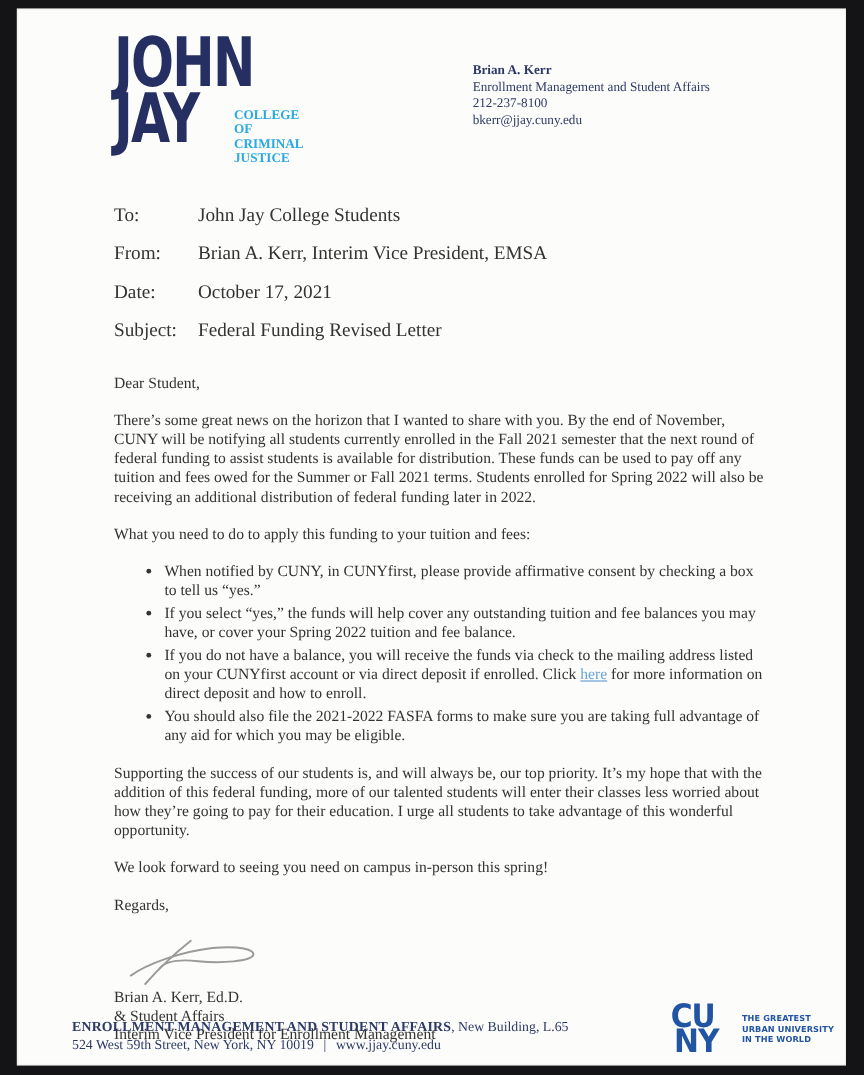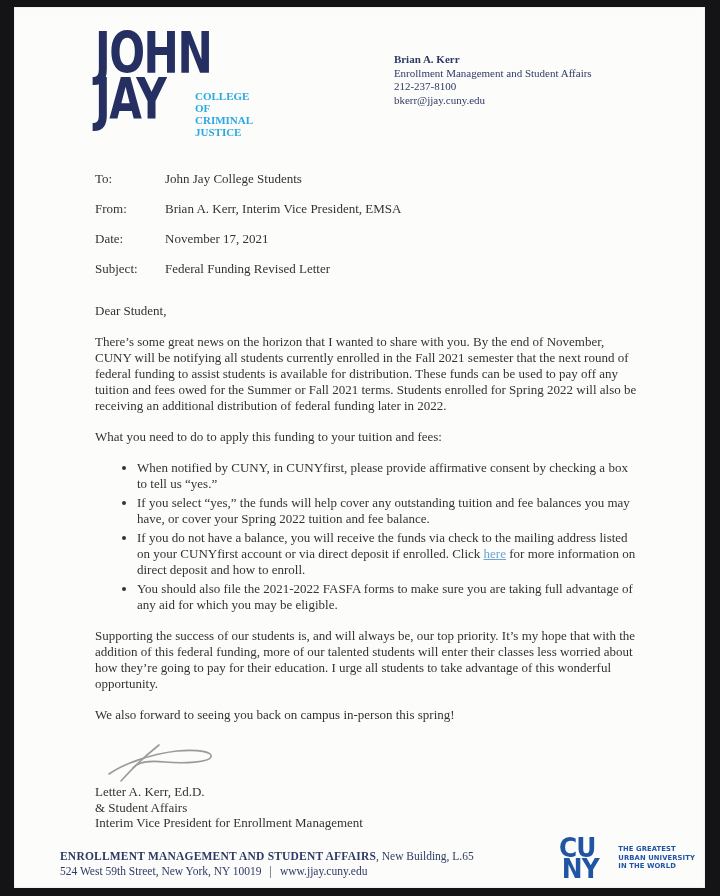--- a/index.html
+++ b/index.html
@@ -36,21 +36,21 @@
     letter-spacing: 0;
   }
   .contact-block {
     width: 242px; margin-top: 22px;
     color: #2e3a66; font-size: 11px; line-height: 1.24;
   }
   .contact-name { font-weight: bold; }
 
   
   .memo { margin-top: 22px; }
-  .memo-row { display: flex; margin-bottom: 14px; font-size: 13px; color: #333; }
+  .memo-row { display: flex; margin-bottom: 14px; font-size: 16px; color: #333; }
   .memo-label { width: 70px; flex: none; }
   .memo-value { flex: 1; }
 
   
   .letter { margin-top: 26px; font-size: 13px; line-height: 16px; color: #333; width: 545px; }
   .letter p { margin-bottom: 15px; }
   .salutation { margin-bottom: 15px; }
   ul.bullets { margin: 0 0 15px 0; padding-left: 42px; }
   ul.bullets li { margin-bottom: 3px; }
   a.inline-link { color: #6ba3d8; }
@@ -106,48 +106,49 @@
       <div class="memo-row">
         <div class="memo-label">To:</div>
         <div class="memo-value">John Jay College Students</div>
       </div>
       <div class="memo-row">
         <div class="memo-label">From:</div>
         <div class="memo-value">Brian A. Kerr, Interim Vice President, EMSA</div>
       </div>
       <div class="memo-row">
         <div class="memo-label">Date:</div>
-        <div class="memo-value">November 17, 2021</div>
+        <div class="memo-value">October 17, 2021</div>
       </div>
       <div class="memo-row">
         <div class="memo-label">Subject:</div>
         <div class="memo-value">Federal Funding Revised Letter</div>
       </div>
     </div>
 
     <div class="letter">
       <p class="salutation">Dear Student,</p>
       <p>There’s some great news on the horizon that I wanted to share with you. By the end of November, CUNY will be notifying all students currently enrolled in the Fall 2021 semester that the next round of federal funding to assist students is available for distribution. These funds can be used to pay off any tuition and fees owed for the Summer or Fall 2021 terms. Students enrolled for Spring 2022 will also be receiving an additional distribution of federal funding later in 2022.</p>
       <p>What you need to do to apply this funding to your tuition and fees:</p>
       <ul class="bullets">
         <li>When notified by CUNY, in CUNYfirst, please provide affirmative consent by checking a box to tell us “yes.”</li>
         <li>If you select “yes,” the funds will help cover any outstanding tuition and fee balances you may have, or cover your Spring 2022 tuition and fee balance.</li>
         <li><span>If you do not have a balance, you will receive the funds via check to the mailing address listed on your CUNYfirst account or via direct deposit if enrolled.  Click </span><a href="#" class="inline-link">here</a><span> for more information on direct deposit and how to enroll.</span></li>
         <li>You should also file the 2021-2022 FASFA forms to make sure you are taking full advantage of any aid for which you may be eligible.</li>
       </ul>
       <p>Supporting the success of our students is, and will always be, our top priority. It’s my hope that with the addition of this federal funding, more of our talented students will enter their classes less worried about how they’re going to pay for their education. I urge all students to take advantage of this wonderful opportunity.</p>
-      <p>We also forward to seeing you back on campus in-person this spring!</p>
+      <p>We look forward to seeing you need on campus in-person this spring!</p>
+      <p>Regards,</p>
 
       <svg class="signature-svg" width="120" height="44" viewBox="0 0 120 44">
         <path d="M6,36 C20,26 48,16 74,13 C96,11 110,14 108,19 C106,24 82,26 62,24 C44,22 34,25 30,30" fill="none" stroke="#9a9a9a" stroke-width="1.6" stroke-linecap="round"></path>
         <path d="M18,43 C26,34 42,18 56,7" fill="none" stroke="#9a9a9a" stroke-width="1.6" stroke-linecap="round"></path>
       </svg>
 
       <div class="sig-block">
-        <div>Letter A. Kerr, Ed.D.</div>
+        <div>Brian A. Kerr, Ed.D.</div>
         <div>&amp; Student Affairs</div>
         <div>Interim Vice President for Enrollment Management</div>
       </div>
     </div>
   </div>
 
   <div class="footer">
     <div class="footer-text">
       <div><span class="footer-dept">ENROLLMENT MANAGEMENT AND STUDENT AFFAIRS</span><span>, New Building, L.65</span></div>
       <div><span>524 West 59th Street, New York, NY 10019</span><span class="footer-sep">|</span><span>www.jjay.cuny.edu</span></div>

